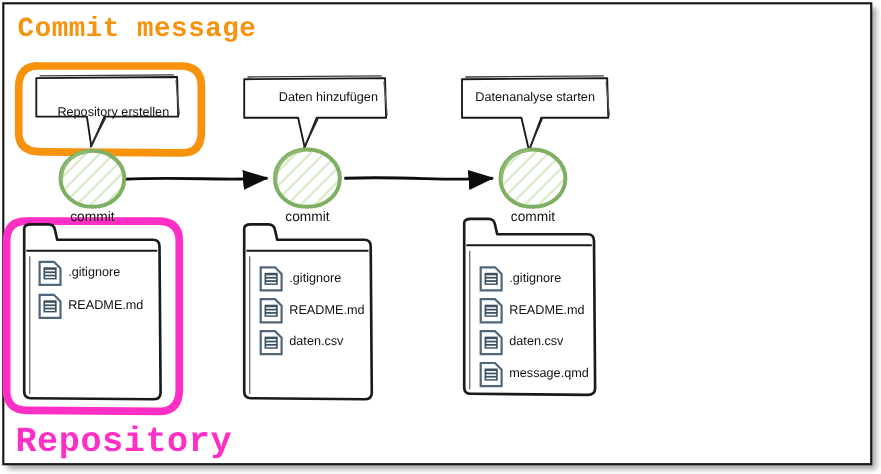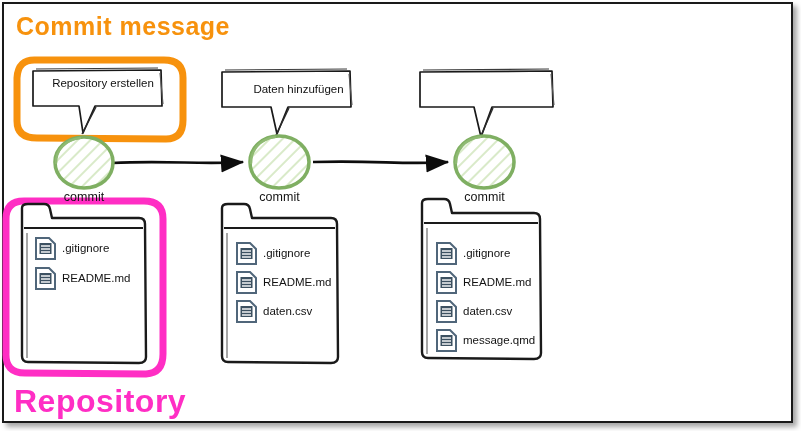--- a/index.html
+++ b/index.html
@@ -33,21 +33,21 @@
   .svg-layer {
     position: absolute;
     left: 0;
     top: 0;
     width: 801px;
     height: 431px;
     overflow: visible;
   }
   .hand-title {
     position: absolute;
-    font-family: Liberation Sans, sans-serif;
+    font-family: Liberation Mono, monospace;
     font-weight: bold;
     letter-spacing: 0.5px;
     white-space: nowrap;
     user-select: none;
   }
   #title-commit-message {
     left: 16px;
     top: 12px;
     font-size: 25px;
     color: #F7920D;
@@ -237,22 +237,23 @@
       <line x1="5" y1="8" x2="14" y2="8" stroke="#ffffff" stroke-width="1.4"></line>
       <line x1="5" y1="11" x2="14" y2="11" stroke="#ffffff" stroke-width="1.4"></line>
       <line x1="5" y1="14" x2="14" y2="14" stroke="#ffffff" stroke-width="1.4"></line>
     </g>
   </svg>
 
   <div class="hand-title" id="title-commit-message">Commit message</div>
 
   <div class="hand-title" id="title-repository">Repository</div>
 
-  <div class="bubble-text" style="left:33px; top:77px; width:140px;">Repository erstellen</div>
+  <div class="bubble-text" style="left:33px; top:96px; width:140px;">Repository erstellen</div>
   <div class="bubble-text" style="left:222px; top:83px; width:129px;padding-left:12px;">Daten hinzufügen</div>
+  <div class="bubble-text" style="left:420px; top:83px; width:133px;">Datenanalyse starten</div>
 
   <div class="commit-label" style="left:55px; top:155px; width:58px;">commit</div>
   <div class="commit-label" style="left:250px; top:155px; width:59px;">commit</div>
   <div class="commit-label" style="left:455px; top:155px; width:59px;">commit</div>
 
   <div class="file-label" style="left:62px; top:242px;">.gitignore</div>
   <div class="file-label" style="left:62px; top:272px;">README.md</div>
 
   <div class="file-label" style="left:263px; top:247px;">.gitignore</div>
   <div class="file-label" style="left:263px; top:276px;">README.md</div>

